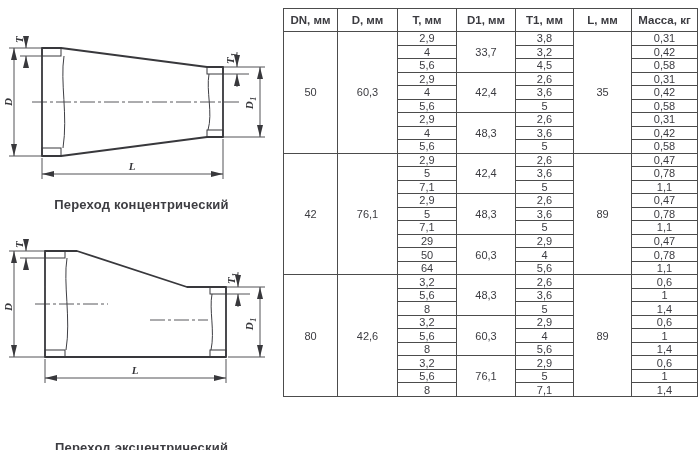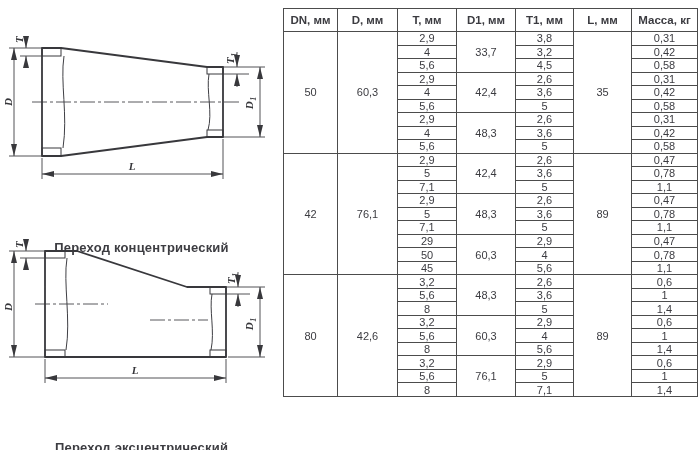--- a/index.html
+++ b/index.html
@@ -2,21 +2,21 @@
 <html><head>
 <meta charset="utf-8">
 <style>
   html,body{margin:0;padding:0;background:#ffffff;}
   .page{position:relative;width:700px;height:450px;background:#ffffff;overflow:hidden;
         font-family:"Liberation Sans",sans-serif;}
   .left-pane{position:absolute;left:0;top:0;width:283px;height:450px;}
   .dwg{position:absolute;}
   .caption{position:absolute;left:0;width:283px;text-align:center;font-size:13px;
            font-weight:bold;color:#3d3d42;letter-spacing:.2px;}
-  .cap-a{top:197px;margin-top:43px;} .cap-b{top:399px;margin-top:41px;}
+  .cap-a{top:197px;} .cap-b{top:399px;margin-top:41px;}
 
   
   .contour{stroke:#38383c;stroke-width:1.8;fill:none;stroke-linejoin:round;}
   .thin{stroke:#3f3f44;stroke-width:.9;fill:none;}
   .boxln{stroke:#38383c;stroke-width:1;fill:none;}
   .brk{stroke:#3f3f44;stroke-width:1;fill:none;}
   .cline{stroke:#46464a;stroke-width:.9;fill:none;stroke-dasharray:15 3 3 3;}
   .hatch{stroke:#38383c;stroke-width:1;}
   .dim{font-family:"Liberation Serif",serif;font-style:italic;font-weight:bold;
        font-size:11px;fill:#36363a;}
@@ -271,21 +271,21 @@
           <td rowspan="3">60,3</td>
           <td>2,9</td>
           <td>0,47</td>
         </tr>
         <tr>
           <td>50</td>
           <td>4</td>
           <td>0,78</td>
         </tr>
         <tr>
-          <td>45</td>
+          <td>64</td>
           <td>5,6</td>
           <td>1,1</td>
         </tr>
         <tr>
           <td rowspan="9">80</td>
           <td rowspan="9">42,6</td>
           <td>3,2</td>
           <td rowspan="3">48,3</td>
           <td>2,6</td>
           <td rowspan="9">89</td>

